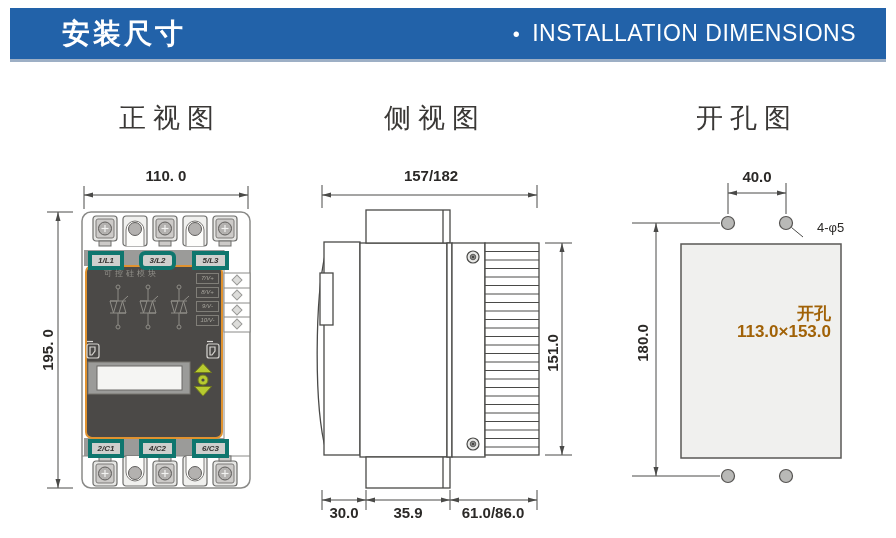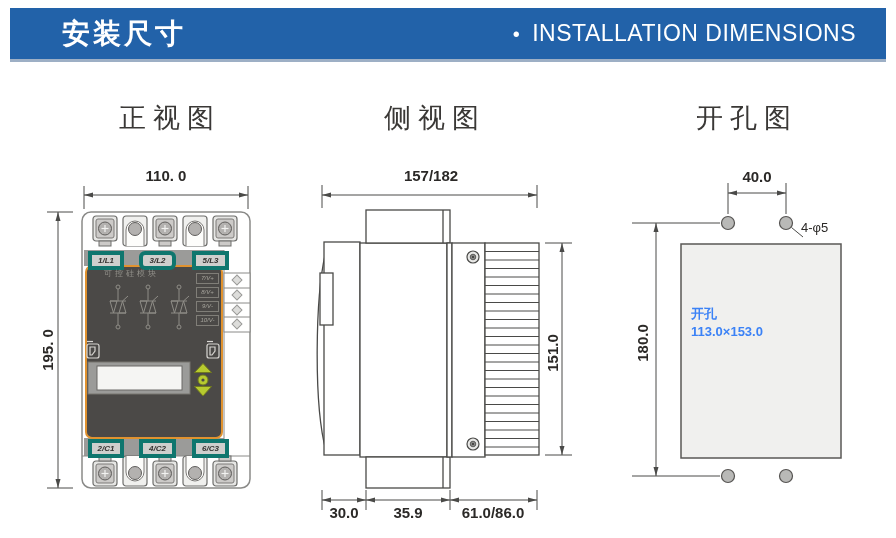--- a/index.html
+++ b/index.html
@@ -12,30 +12,30 @@
           display:flex;align-items:center;justify-content:space-between;}
   .banner-zh{color:#ffffff;font-size:28px;font-weight:bold;letter-spacing:3px;padding-left:52px;}
   .banner-en{color:#ffffff;font-size:23px;letter-spacing:0.5px;padding-right:30px;display:flex;align-items:center;}
   .banner-en .bullet{font-size:20px;margin-right:12px;line-height:1;}
   
   .view-title{position:absolute;top:100px;width:140px;text-align:center;font-size:27px;
               color:#3a3836;letter-spacing:7px;white-space:nowrap;}
   
   .dim{position:absolute;font-weight:bold;font-size:15px;color:#2b2927;text-align:center;height:18px;line-height:18px;}
   .dim.rot{transform:rotate(-90deg);transform-origin:center;}
-  .spec{position:absolute;font-size:13px;color:#2b2927;text-align:left;}
+  .spec{position:absolute;font-size:13px;color:#2b2927;text-align:left;margin-left:16px;}
   
   .tlabel{position:absolute;height:11px;background:#cfcfcd;border:4px solid #0f766e;
           font-style:italic;font-weight:bold;font-size:8px;line-height:11px;
           color:#33312f;text-align:center;}
   .glabel{position:absolute;width:21px;height:9px;border:1px solid #807e78;
           font-style:italic;font-size:6px;line-height:9px;color:#a6a49c;text-align:center;}
   .ptitle{position:absolute;width:100px;text-align:left;font-size:8px;letter-spacing:3px;
           color:#92908a;}
-  .cuttext{position:absolute;width:140px;text-align:left;font-weight:bold;font-size:13px;color:#3b82f6;line-height:18px;}
+  .cuttext{position:absolute;width:140px;text-align:right;font-weight:bold;font-size:17px;color:#a16207;line-height:18px;}
 </style>
 </head>
 <body>
 
 <div class="page">
 
   <header class="banner">
     <div class="banner-zh">安装尺寸</div>
     <div class="banner-en">
       <span class="bullet">•</span>

